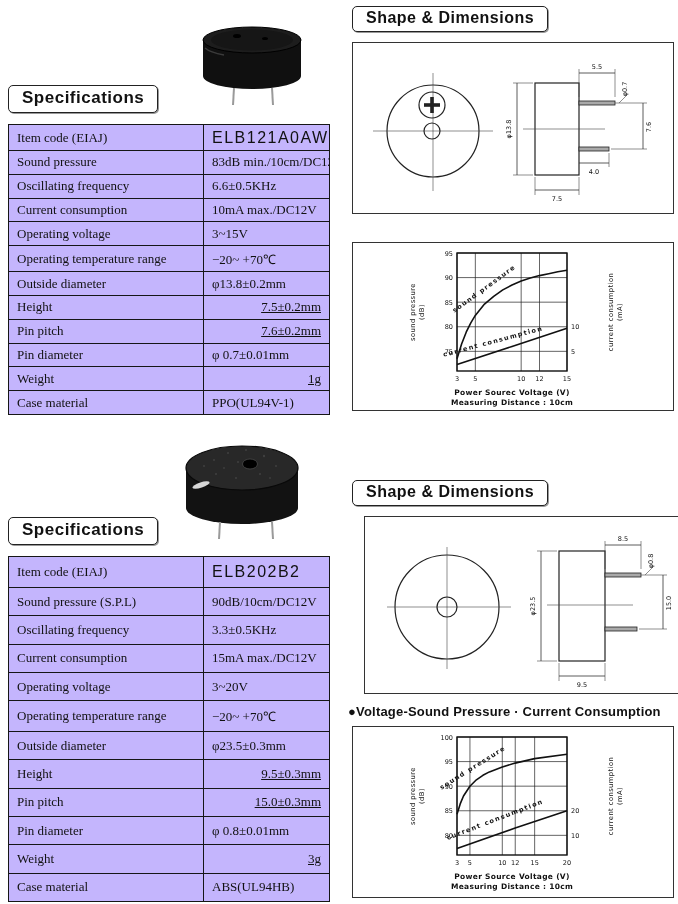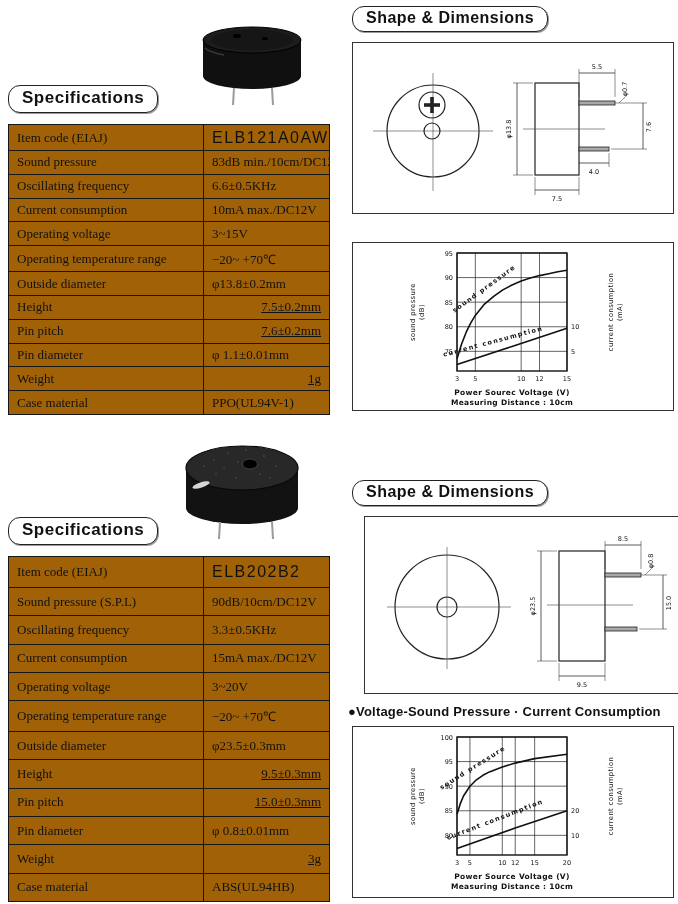--- a/index.html
+++ b/index.html
@@ -1,25 +1,25 @@
 <!DOCTYPE html>
 <html><head>
 <meta charset="utf-8">
 <style>
   html,body{margin:0;padding:0;background:#e8e8e8;}
   #page{position:relative;width:678px;height:904px;background:#ffffff;overflow:hidden;
         font-family:"Liberation Sans",sans-serif;color:#111;}
   .abs{position:absolute;}
-  .badge{position:absolute;border:1.6px solid #222;border-radius:12px;background:#fff;
+  .badge{position:absolute;border:1.6px solid #222;border-radius:5px;background:#fff;
          padding:2px 13px 4px;font-weight:700;font-size:17px;letter-spacing:.5px;
          box-shadow:1px 1px 0 rgba(0,0,0,.4);white-space:nowrap;}
   .badge.shape{font-size:16px;}
   .box{position:absolute;border:1.3px solid #333;background:#fff;}
   .chart-head{position:absolute;font-weight:700;font-size:13px;letter-spacing:.2px;white-space:nowrap;}
-  table.spec{position:absolute;border-collapse:collapse;table-layout:fixed;background:#a16207;}
+  table.spec{position:absolute;border-collapse:collapse;table-layout:fixed;background:#c4b5fd;}
   table.spec td{border:1.6px solid #161616;font:13px "Liberation Serif",serif;
                 padding:2px 8px;overflow:hidden;white-space:nowrap;}
   td.lab{width:178px;}
   td.val{padding-left:11px;}
   td.val.center{text-align:right;padding-left:0;text-decoration:underline;}
   td.val.big{font-family:"Liberation Sans",sans-serif;font-size:16px;letter-spacing:1.5px;}
   
   .ln{fill:none;stroke:#222;stroke-width:1.2;}
   .thin{stroke:#444;stroke-width:.6;}
   .dimln{stroke:#333;stroke-width:.8;}
@@ -92,21 +92,21 @@
           <td class="val center">7.5±0.2mm</td>
         </tr>
 
         <tr>
           <td class="lab">Pin pitch</td>
           <td class="val center">7.6±0.2mm</td>
         </tr>
 
         <tr>
           <td class="lab">Pin diameter</td>
-          <td class="val">φ 1.1±0.01mm</td>
+          <td class="val">φ 0.7±0.01mm</td>
         </tr>
 
         <tr>
           <td class="lab">Weight</td>
           <td class="val center">1g</td>
         </tr>
 
         <tr>
           <td class="lab">Case material</td>
           <td class="val">PPO(UL94V-1)</td>

